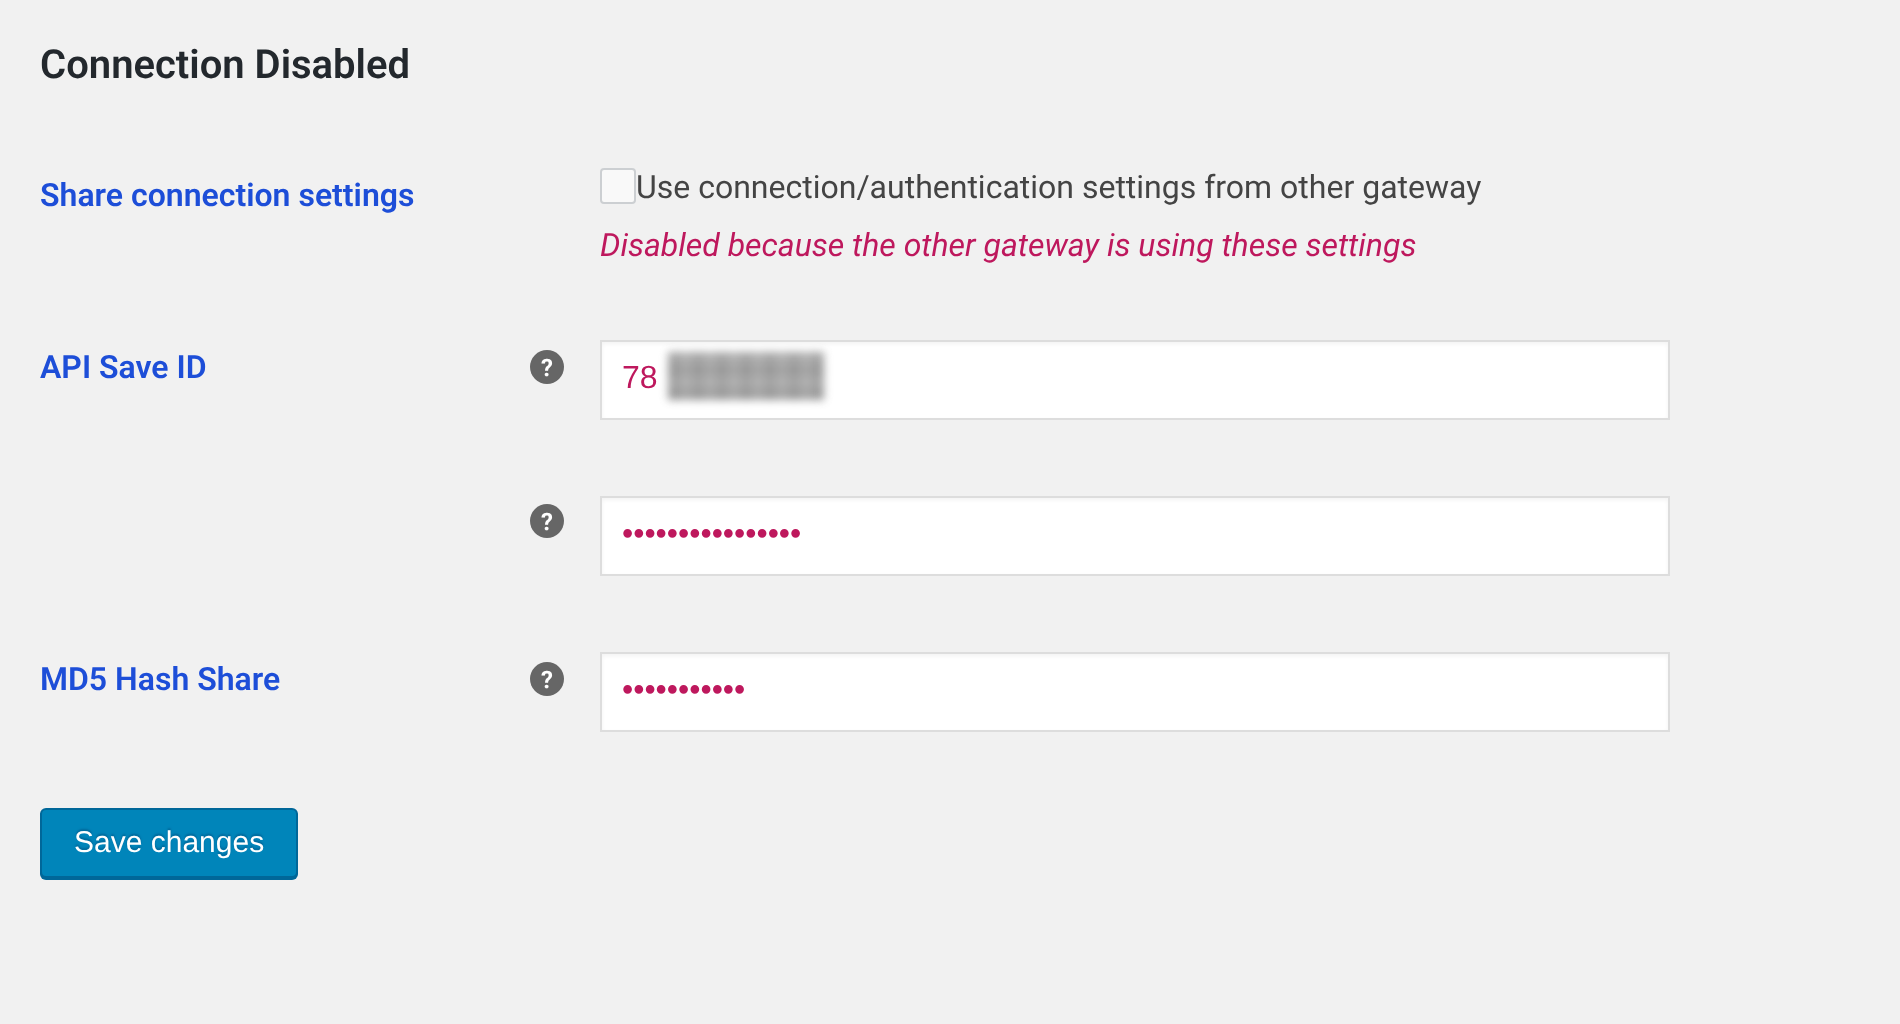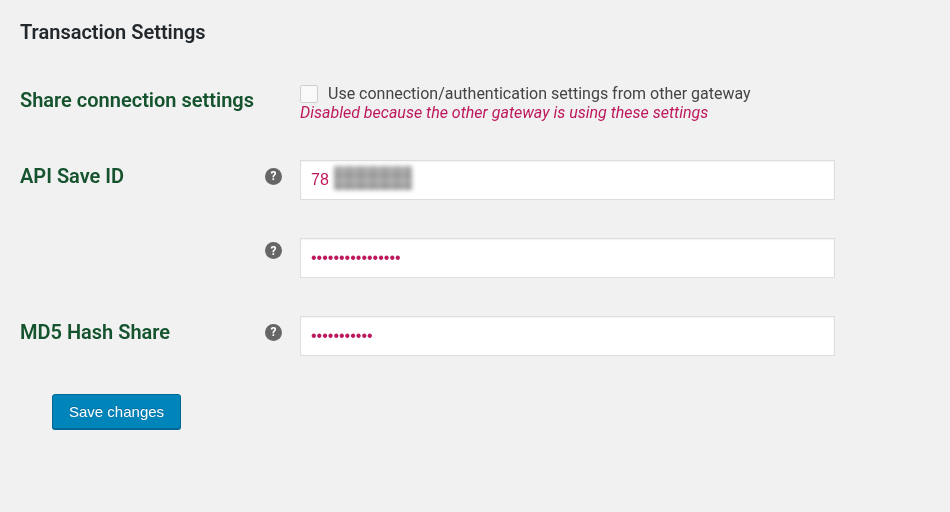--- a/index.html
+++ b/index.html
@@ -27,23 +27,23 @@
       margin-bottom: 38px;
     }
     .form-label-col {
       width: 280px;
       flex-shrink: 0;
       display: flex;
       align-items: center;
       padding-top: 4px;
     }
     .form-label {
-      font-size: 20px;
+      font-size: 16px;
       font-weight: 600;
-      color: #14532d;
+      color: #1d4ed8;
     }
     .help-icon {
       width: 17px;
       height: 17px;
       border-radius: 50%;
       background: #666;
       color: #fff;
       font-size: 12px;
       font-weight: bold;
       display: inline-flex;
@@ -52,22 +52,22 @@
       margin-left: auto;
       margin-right: 18px;
       cursor: help;
     }
     .form-field-col {
       flex: 1;
       max-width: 535px;
     }
     .checkbox-row {
       display: flex;
-      align-items: flex-end;
-      gap: 10px;
+      align-items: flex-start;
+      margin-bottom: 10px;
     }
     .checkbox {
       width: 18px;
       height: 18px;
       border: 1px solid #b4b9be;
       background: #fff;
       border-radius: 2px;
       flex-shrink: 0;
       opacity: 0.6;
     }
@@ -112,29 +112,28 @@
       background: #0085ba;
       border: 1px solid #006799;
       color: #fff;
       font-size: 15px;
       padding: 8px 16px;
       border-radius: 3px;
       cursor: pointer;
       font-weight: 400;
       box-shadow: 0 1px 0 #006799;
       text-shadow: 0 -1px 1px #006799;
-      margin-left: 32px;
     }
   </style>
 </head>
 <body>
 
 
 
-<h2 class="section-title">Transaction Settings</h2>
+<h2 class="section-title">Connection Disabled</h2>
 
 <div class="form-row">
   <div class="form-label-col">
     <span class="form-label">Share connection settings</span>
   </div>
   <div class="form-field-col">
     <div class="checkbox-row">
       <div class="checkbox"></div>
       <span class="checkbox-label">Use connection/authentication settings from other gateway</span>
     </div>

